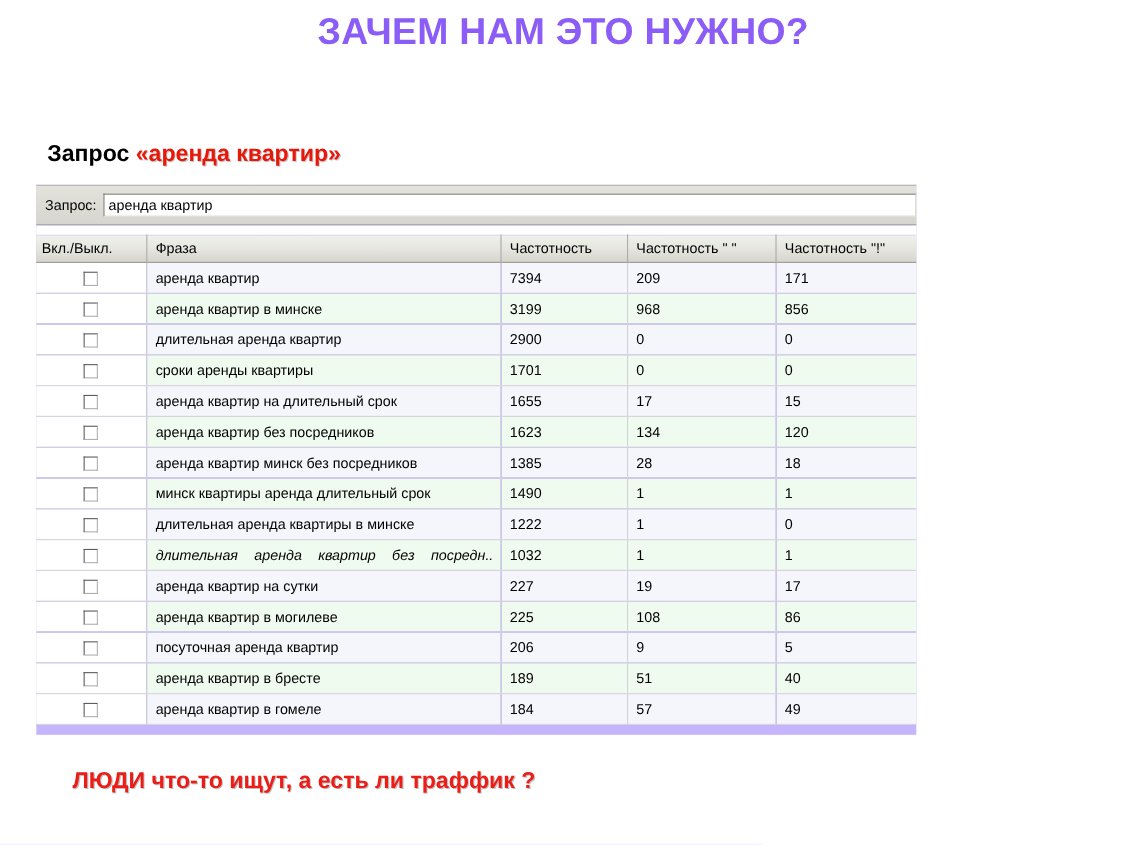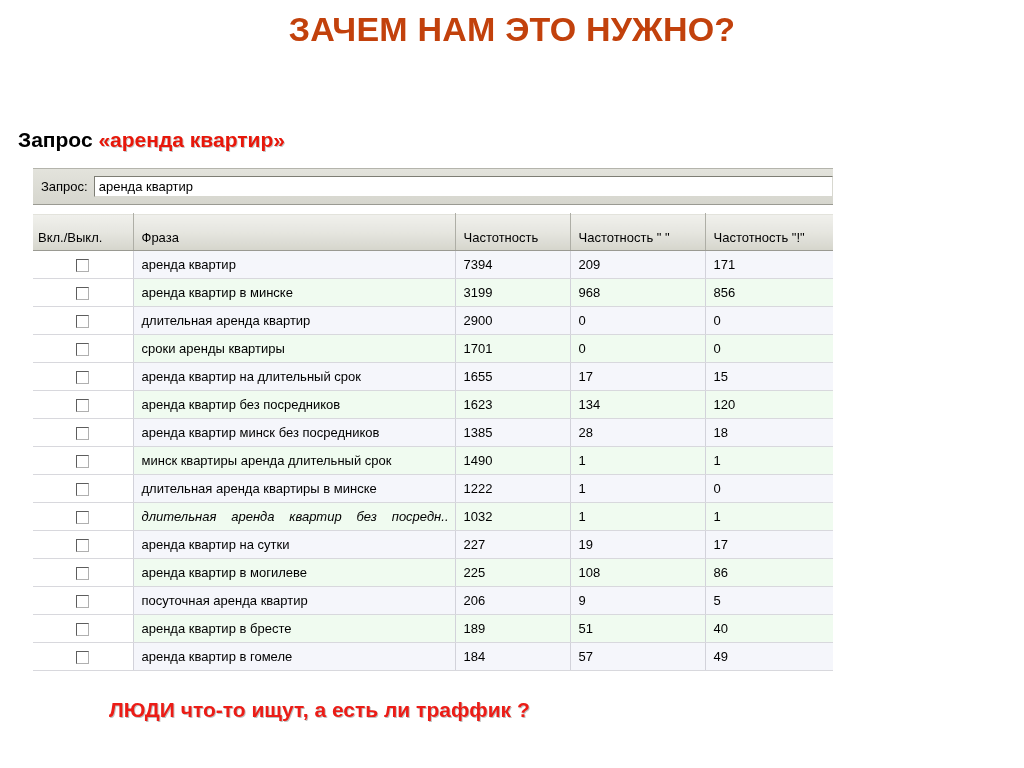--- a/index.html
+++ b/index.html
@@ -18,33 +18,33 @@
 
   
   .title-block {
     position: absolute;
     left: 0;
     top: 6px;
     width: 1024px;
     text-align: center;
   }
   .title-line {
-    color: #c2410c;
+    color: #8b5cf6;
     font-family: "Liberation Sans", sans-serif;
     font-weight: bold;
     font-size: 34px;
     line-height: 46px;
     letter-spacing: 0.2px;
     white-space: nowrap;
   }
 
   
   .subtitle {
     position: absolute;
-    left: 18px;
+    left: 43px;
     top: 128px;
     font-size: 21px;
     font-weight: bold;
     white-space: nowrap;
   }
   .subtitle .s-black { color: #000000; }
   .subtitle .s-red {
     color: #e8170a;
     text-shadow: 1px 1px 0 rgba(0,0,0,0.22);
   }
@@ -106,21 +106,21 @@
     table-layout: fixed;
     font-size: 13px;
   }
   .grid th {
     background: linear-gradient(to bottom, #f0f0ec 0%, #e6e6e0 48%, #d5d5cc 100%);
     border-right: 1px solid #aeaea6;
     border-bottom: 1px solid #9a9a92;
     border-top: 1px solid #ffffff;
     font-weight: normal;
     text-align: left;
-    padding: 16px 0 5px 8px;
+    padding: 4px 0 5px 8px;
     height: 24px;
     color: #000;
     white-space: nowrap;
     box-sizing: border-box;
   }
   .grid th:last-child { border-right: none; }
   .grid th.col-check { text-align: left; padding-left: 5px; }
 
   .grid td {
     border-right: 1px solid #d2d2da;
@@ -164,21 +164,20 @@
   
   .caption {
     position: absolute;
     left: 66px;
     top: 698px;
     font-size: 21px;
     font-weight: bold;
     color: #ec1c16;
     text-shadow: 1px 1px 0 rgba(0,0,0,0.25);
     white-space: nowrap;
-    margin-left: 43px;
   }
 </style>
 </head>
 <body>
 
 <div class="title-block">
   <div class="title-line">ЗАЧЕМ НАМ ЭТО НУЖНО?</div>
 </div>
 
 <div class="subtitle">

